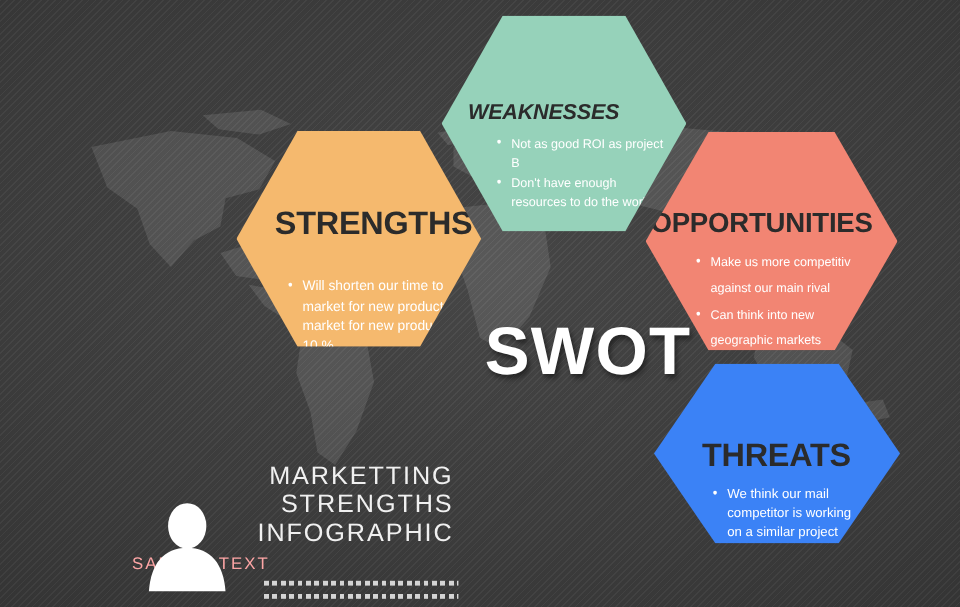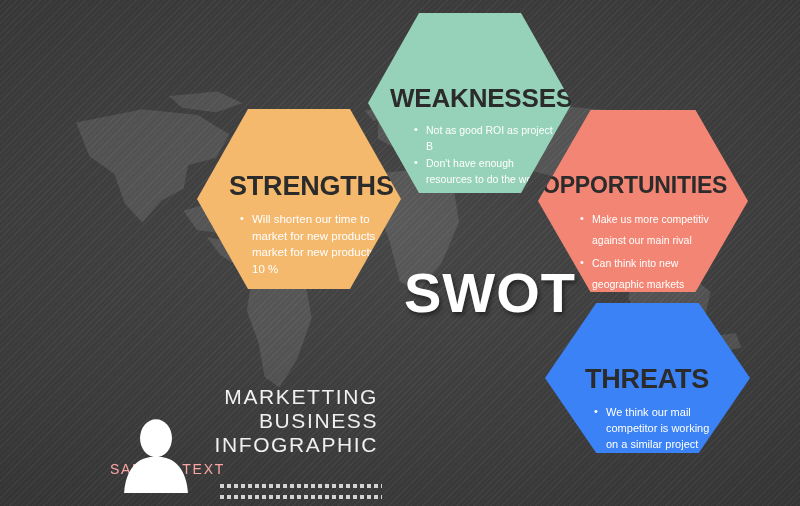--- a/index.html
+++ b/index.html
@@ -51,30 +51,31 @@
   .hex-list li::before{
     content:"\2022";
     position:absolute; left:0; top:-1px;
     font-size:11px; line-height:inherit;
   }
 
   
   #hex-strengths{
     left:197px; top:109px; width:204px; height:180px;
     background:#f5b96e;
+    gap:20px;
   }
   #hex-strengths .hex-title{ font-size:27px; margin:62px 0 0 32px; }
   #hex-strengths .hex-list{ font-size:11.5px; line-height:16.5px; margin:9px 0 0 43px; width:145px; }
 
   
   #hex-weaknesses{
     left:368px; top:13px; width:204px; height:180px;
     background:#96d2ba;
   }
-  #hex-weaknesses .hex-title{ font-size:26px; margin:70px 0 0 22px; }
+  #hex-weaknesses .hex-title{ font-size:18px; margin:70px 0 0 22px;font-style:italic; }
   #hex-weaknesses .hex-list{ font-size:10.5px; line-height:15.5px; margin:9px 0 0 46px; width:140px; }
 
   
   #hex-opportunities{
     left:538px; top:110px; width:210px; height:182px;
     background:#f28573;
   }
   #hex-opportunities .hex-title{ font-size:23px; margin:62px 0 0 4px; }
   #hex-opportunities .hex-list{ font-size:10.5px; line-height:21px; margin:10px 0 0 42px; width:150px; }
 
@@ -190,21 +191,21 @@
   <div class="hex-title">THREATS</div>
   <ul class="hex-list">
     <li>We think our mail competitor is working on a similar project</li>
   </ul>
 </div>
 
 <div id="swot-word">SWOT</div>
 
 <div id="brand">
   <div id="brand-heading">
-    <div>MARKETTING BUSINESS</div>
+    <div>MARKETTING STRENGTHS</div>
     <div>INFOGRAPHIC</div>
   </div>
   <div id="brand-sub">SAMPLE TEXT</div>
 
   <svg id="person-icon" viewBox="0 0 100 100">
     <ellipse cx="50" cy="28" rx="21" ry="25" fill="#ffffff"></ellipse>
     <path d="M50 52 C24 52 10 70 8 100 L92 100 C90 70 76 52 50 52 Z" fill="#ffffff"></path>
   </svg>
 
   <div class="dot-line w-full"></div>

